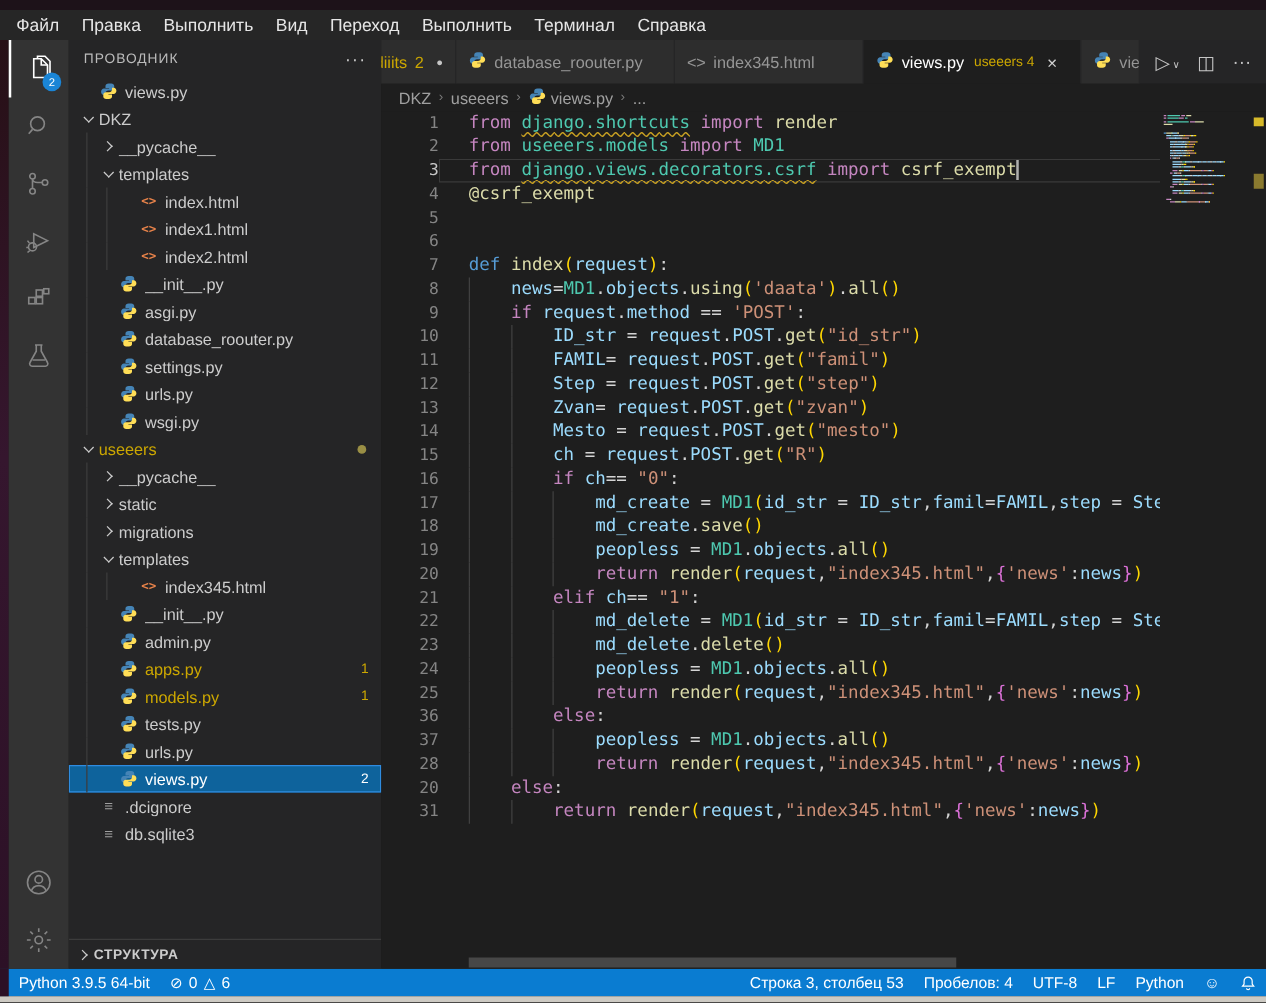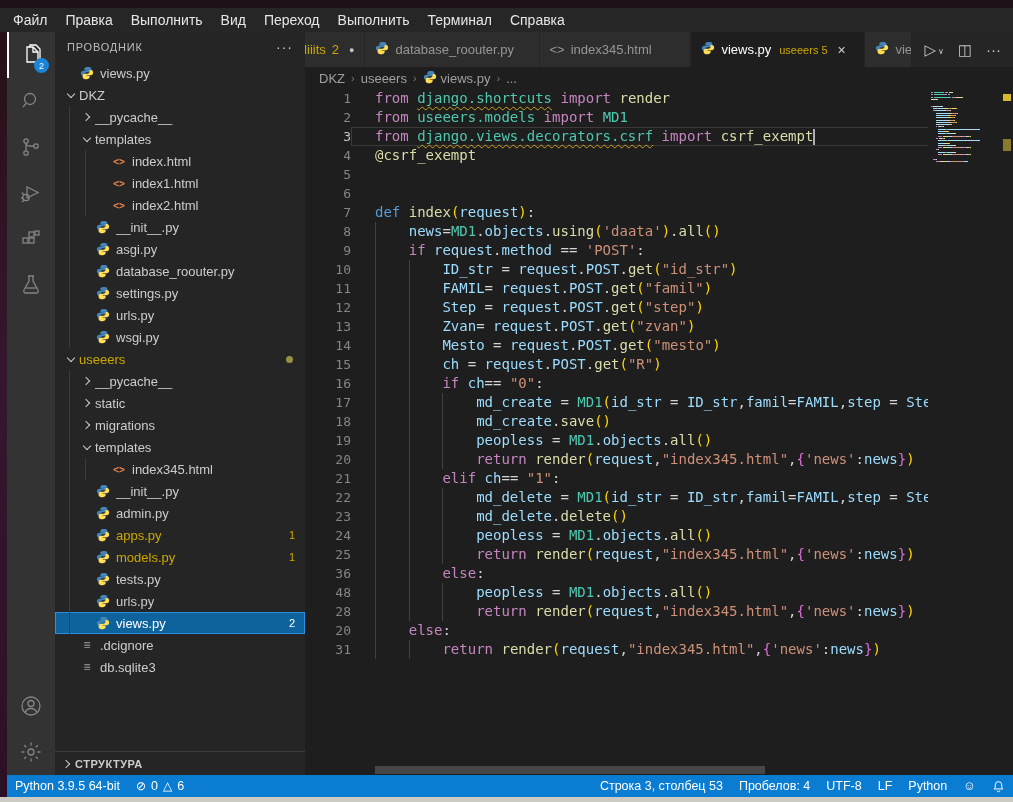--- a/index.html
+++ b/index.html
@@ -441,21 +441,21 @@
         <div class="tab" style="width: 157px;">
           <span class="fi html-ico">&lt;&gt;</span>
           <span>index345.html</span>
         </div>
         <div class="tab active" style="width: 180px;">
           <span class="fi"><svg width="14" height="14" viewBox="0 0 16 16">
               <path d="M7.9 1C6.1 1 5 1.9 5 3.3V5h3.3v.5H3.6C2.2 5.5 1 6.7 1 8.4s1 2.9 2.4 2.9H5V9.6C5 8.2 6.2 7.2 7.6 7.2h3.1c1.2 0 2.3-1 2.3-2.2V3.3C13 1.9 11.8 1 10.4 1z" fill="#4584b6"></path>
               <path d="M8.1 15c1.8 0 2.9-.9 2.9-2.3V11H7.7v-.5h4.7c1.4 0 2.6-1.2 2.6-2.9s-1-2.9-2.4-2.9H11v1.7c0 1.4-1.2 2.4-2.6 2.4H5.3C4.1 8.8 3 9.8 3 11v1.7C3 14.1 4.2 15 5.6 15z" fill="#ffde57"></path>
             </svg></span>
           <span>views.py</span>
-          <span class="t-hint">useeers 5</span>
+          <span class="t-hint">useeers 4</span>
           <span class="t-close">×</span>
         </div>
         <div class="tab" style="width: 48px;">
           <span class="fi"><svg width="14" height="14" viewBox="0 0 16 16">
               <path d="M7.9 1C6.1 1 5 1.9 5 3.3V5h3.3v.5H3.6C2.2 5.5 1 6.7 1 8.4s1 2.9 2.4 2.9H5V9.6C5 8.2 6.2 7.2 7.6 7.2h3.1c1.2 0 2.3-1 2.3-2.2V3.3C13 1.9 11.8 1 10.4 1z" fill="#4584b6"></path>
               <path d="M8.1 15c1.8 0 2.9-.9 2.9-2.3V11H7.7v-.5h4.7c1.4 0 2.6-1.2 2.6-2.9s-1-2.9-2.4-2.9H11v1.7c0 1.4-1.2 2.4-2.6 2.4H5.3C4.1 8.8 3 9.8 3 11v1.7C3 14.1 4.2 15 5.6 15z" fill="#ffde57"></path>
             </svg></span>
           <span>vie</span>
         </div>
         <div class="tab-fill">
@@ -588,21 +588,21 @@
           </div>
           <div class="code-line">
             <span class="gutter">25</span>
             <span class="line-body"><span class="iguide" style="left: calc(0ch + 24px);"></span><span class="iguide" style="left: calc(4ch + 24px);"></span><span class="iguide" style="left: calc(8ch + 24px);"></span><span class="t-pln">            </span><span class="t-kw">return</span><span class="t-pln"> </span><span class="t-fn">render</span><span class="t-b1">(</span><span class="t-var">request</span><span class="t-pln">,</span><span class="t-str">"index345.html"</span><span class="t-pln">,</span><span class="t-b2">{</span><span class="t-str">'news'</span><span class="t-pln">:</span><span class="t-var">news</span><span class="t-b2">}</span><span class="t-b1">)</span></span>
           </div>
           <div class="code-line">
             <span class="gutter">36</span>
             <span class="line-body"><span class="iguide" style="left: calc(0ch + 24px);"></span><span class="iguide" style="left: calc(4ch + 24px);"></span><span class="t-pln">        </span><span class="t-kw">else</span><span class="t-pln">:</span></span>
           </div>
           <div class="code-line">
-            <span class="gutter">48</span>
+            <span class="gutter">37</span>
             <span class="line-body"><span class="iguide" style="left: calc(0ch + 24px);"></span><span class="iguide" style="left: calc(4ch + 24px);"></span><span class="iguide" style="left: calc(8ch + 24px);"></span><span class="t-pln">            </span><span class="t-var">peopless</span><span class="t-pln"> = </span><span class="t-mod">MD1</span><span class="t-pln">.</span><span class="t-var">objects</span><span class="t-pln">.</span><span class="t-fn">all</span><span class="t-b1">(</span><span class="t-b1">)</span></span>
           </div>
           <div class="code-line">
             <span class="gutter">28</span>
             <span class="line-body"><span class="iguide" style="left: calc(0ch + 24px);"></span><span class="iguide" style="left: calc(4ch + 24px);"></span><span class="iguide" style="left: calc(8ch + 24px);"></span><span class="t-pln">            </span><span class="t-kw">return</span><span class="t-pln"> </span><span class="t-fn">render</span><span class="t-b1">(</span><span class="t-var">request</span><span class="t-pln">,</span><span class="t-str">"index345.html"</span><span class="t-pln">,</span><span class="t-b2">{</span><span class="t-str">'news'</span><span class="t-pln">:</span><span class="t-var">news</span><span class="t-b2">}</span><span class="t-b1">)</span></span>
           </div>
           <div class="code-line">
             <span class="gutter">20</span>
             <span class="line-body"><span class="iguide" style="left: calc(0ch + 24px);"></span><span class="t-pln">    </span><span class="t-kw">else</span><span class="t-pln">:</span></span>
           </div>

